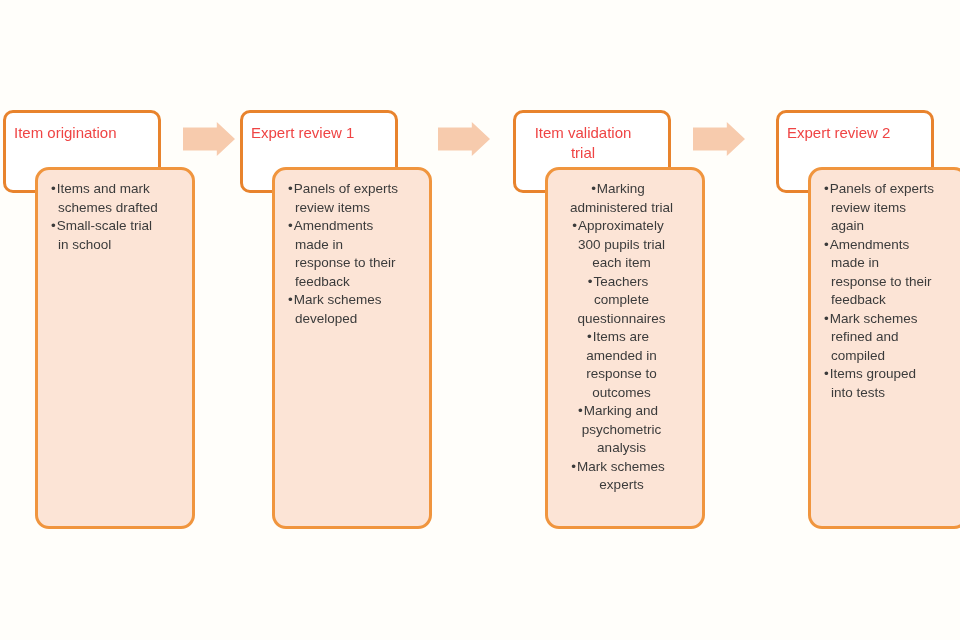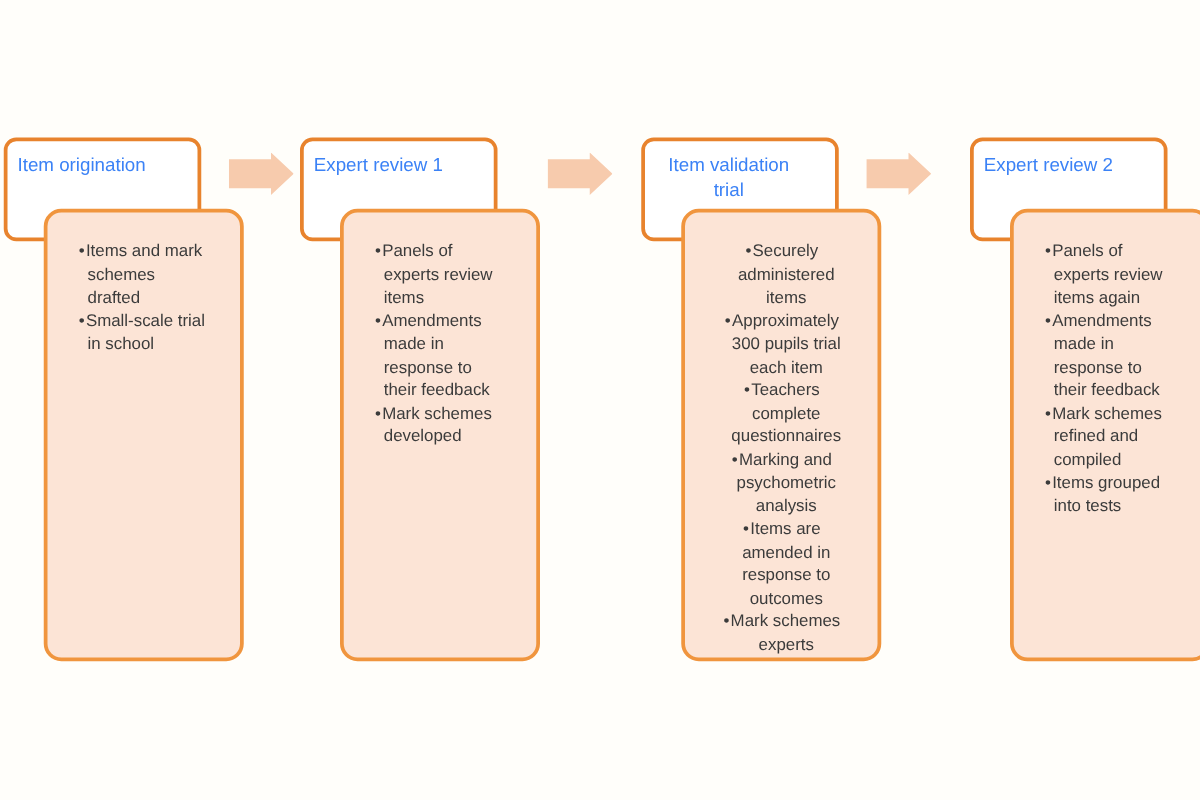--- a/index.html
+++ b/index.html
@@ -35,36 +35,36 @@
     border: 3px solid #E8832D;
     border-radius: 10px;
     box-sizing: border-box;
     z-index: 1;
   }
   .title-text {
     padding: 10px 8px 0 8px;
     font-size: 15px;
     line-height: 20px;
     max-width: 118px;
-    color: #3b82f6;
+    color: #ef4444;
   }
   .content-box {
     position: absolute;
     left: 32px;
     top: 57px;
     width: 160px;
     height: 362px;
     background: #FCE4D6;
     border: 3px solid #F0953E;
     border-radius: 14px;
     box-sizing: border-box;
     z-index: 2;
   }
   .bullet-list {
-    margin: 16px;
+    margin: 4px;
     padding: 6px 8px 0 9px;
     list-style: none;
   }
   .bullet-list li {
     font-size: 13.5px;
     line-height: 18.5px;
     max-width: 107px;
     padding-left: 7px;
     text-indent: -7px;
     color: #3B3B3B;
@@ -123,25 +123,25 @@
   </div>
 
   <div class="arrow arrow-2"></div>
 
   <div class="stage stage-3">
     <div class="title-box">
       <div class="title-text">Item validation trial</div>
     </div>
     <div class="content-box">
       <ul class="bullet-list">
-        <li>Securely administered items</li>
+        <li>Marking administered trial</li>
         <li>Approximately 300 pupils trial each item</li>
         <li>Teachers complete questionnaires</li>
+        <li>Items are amended in response to outcomes</li>
         <li>Marking and psychometric analysis</li>
-        <li>Items are amended in response to outcomes</li>
         <li>Mark schemes experts</li>
       </ul>
     </div>
   </div>
 
   <div class="arrow arrow-3"></div>
 
   <div class="stage stage-4">
     <div class="title-box">
       <div class="title-text">Expert review 2</div>

